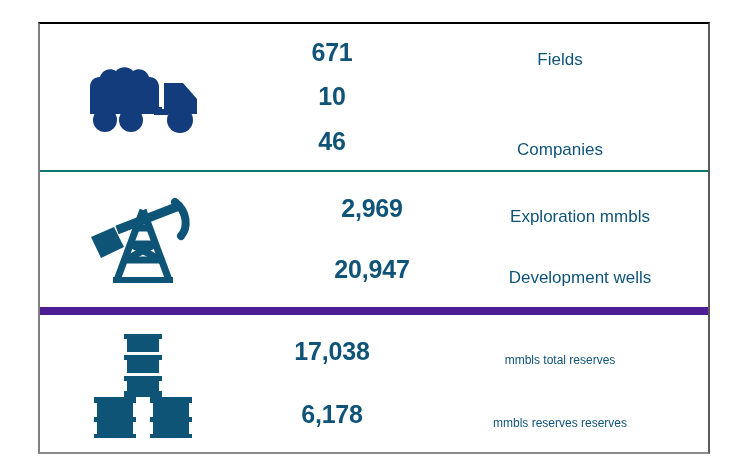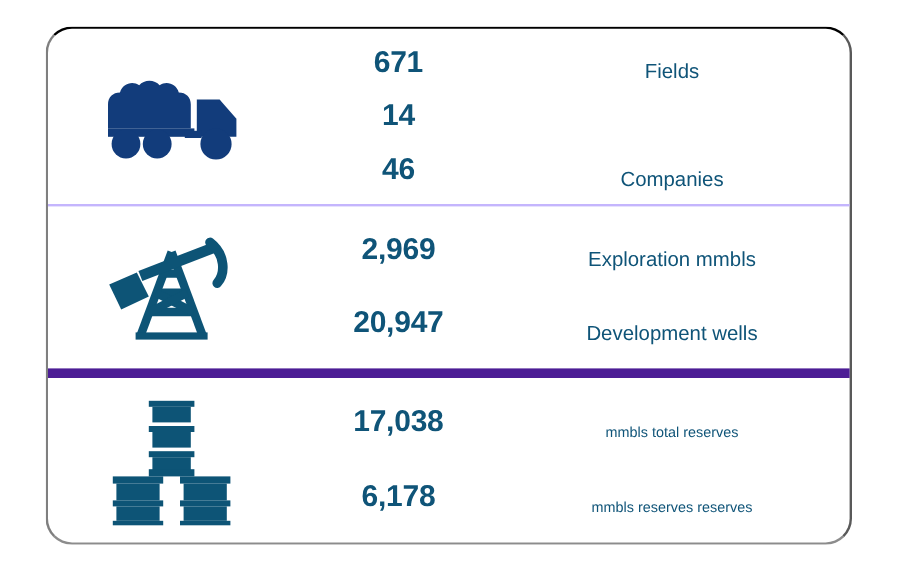--- a/index.html
+++ b/index.html
@@ -21,31 +21,30 @@
     width: 672px;
     height: 432px;
     box-sizing: border-box;
     border-top: 2px solid #000000;
     border-left: 2px solid #7f7f7f;
     border-right: 2px solid #595959;
     border-bottom: 2px solid #8c8c8c;
     background: #ffffff;
     display: flex;
     flex-direction: column;
-    border-radius: 22px;
   }
 
   .stat-row {
     display: flex;
     align-items: center;
     box-sizing: border-box;
     position: relative;
   }
   .stat-row.row-fields   { height: 157px; }
-  .stat-row.row-wells    { height: 147px; border-top: 2px solid #c4b5fd; }
+  .stat-row.row-wells    { height: 147px; border-top: 2px solid #0f766e; gap: 40px; }
   .stat-row.row-reserves { height: 156px; border-top: 8px solid #4c1d95; }
 
   .icon-cell {
     width: 206px;
     flex: 0 0 206px;
     display: flex;
     align-items: center;
     justify-content: center;
   }
 
@@ -116,21 +115,21 @@
           <ellipse cx="96" cy="63" rx="13" ry="13" fill="#123c7b"></ellipse>
         </svg>
       </span>
     </div>
     <div class="lines-cell">
       <div class="stat-line">
         <div class="stat-value">671</div>
         <div class="stat-label">Fields</div>
       </div>
       <div class="stat-line">
-        <div class="stat-value">14</div>
+        <div class="stat-value">10</div>
       </div>
       <div class="stat-line">
         <div class="stat-value">46</div>
         <div class="stat-label">Companies</div>
       </div>
     </div>
   </div>
 
   <div class="stat-row row-wells">
     <div class="icon-cell">

